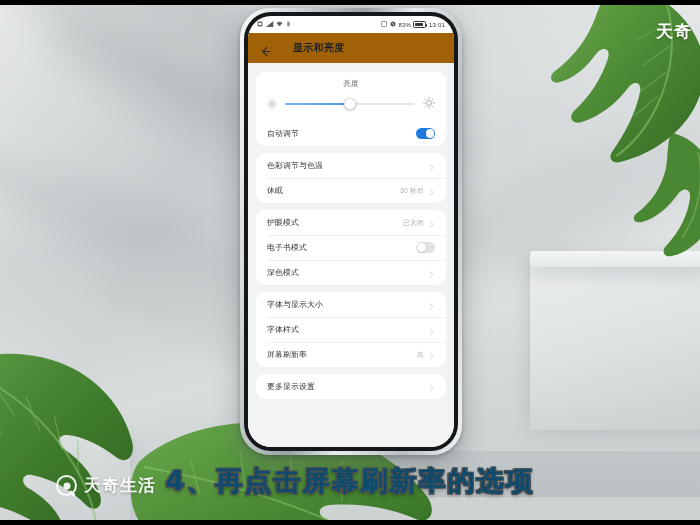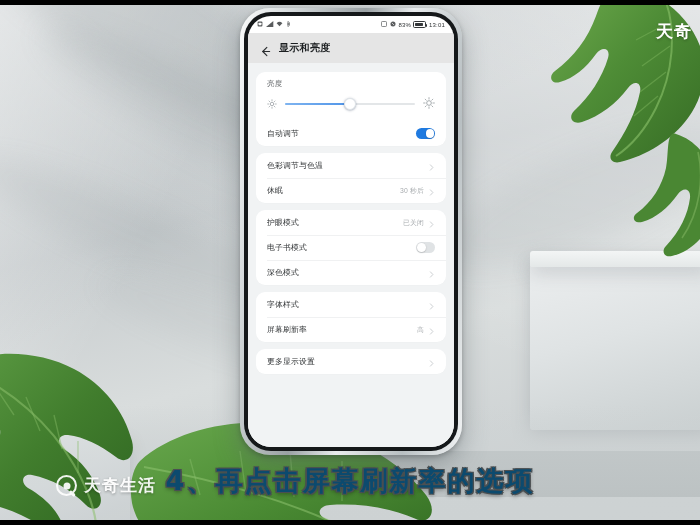--- a/index.html
+++ b/index.html
@@ -85,32 +85,33 @@
   .batt{
     width:13px;height:6.5px;border:0.8px solid #35383a;border-radius:1.6px;
     position:relative;display:inline-block;padding:0.7px;box-sizing:border-box;
   }
   .batt::after{content:"";position:absolute;right:-2px;top:1.6px;width:1.2px;height:3px;
     background:#35383a;border-radius:0 1px 1px 0;}
   .batt-fill{display:block;height:100%;width:83%;background:#35383a;border-radius:0.7px;}
 
   
   .navbar{
-    flex:0 0 30px;display:flex;align-items:center;gap:8px;padding:0 12px;
-    background:#e5e5e5;
+    flex:0 0 30px;display:flex;align-items:center;gap:22px;padding:0 12px;
+    background:#a16207;
   }
   .back-arrow{width:11px;height:11px;color:#2a2d2f;flex:0 0 auto;cursor:pointer;}
   .nav-title{font-size:10px;color:#1d2022;font-weight:600;letter-spacing:.3px;}
 
   
   .content{flex:1 1 auto;background:#f1f3f4;overflow:hidden;}
   .sec-pad{height:9px;}
   .card{
     background:#fff;border-radius:9px;margin:0 8px 7px;padding:0 0;
     box-shadow:0 0.5px 0 rgba(0,0,0,0.015);
+    text-align:center;
   }
   .card-label{
     font-size:7.5px;color:#4d5154;padding:7px 11px 2px;letter-spacing:.2px;
   }
   .slider-row{display:flex;align-items:center;gap:8px;padding:4px 11px 8px;}
   .sun{flex:0 0 auto;color:#9aa0a4;}
   .track{
     position:relative;flex:1 1 auto;height:2.6px;border-radius:2px;background:#e3e6e8;
   }
   .track-fill{position:absolute;left:0;top:0;bottom:0;width:50%;border-radius:2px;
@@ -419,20 +420,28 @@
                   <span class="row-title">深色模式</span>
                   <span class="row-right">
                     <span class="chev"><svg width="7" height="7" viewBox="0 0 10 10">
                         <path d="M3.4 1.2 L7 5 L3.4 8.8" stroke="#c2c6c9" stroke-width="1.2" fill="none" stroke-linecap="round" stroke-linejoin="round"></path>
                       </svg></span>
                   </span>
                 </div>
               </div>
               <div class="card">
                 <div class="row">
+                  <span class="row-title">字体与显示大小</span>
+                  <span class="row-right">
+                    <span class="chev"><svg width="7" height="7" viewBox="0 0 10 10">
+                        <path d="M3.4 1.2 L7 5 L3.4 8.8" stroke="#c2c6c9" stroke-width="1.2" fill="none" stroke-linecap="round" stroke-linejoin="round"></path>
+                      </svg></span>
+                  </span>
+                </div>
+                <div class="row">
                   <span class="row-title">字体样式</span>
                   <span class="row-right">
                     <span class="chev"><svg width="7" height="7" viewBox="0 0 10 10">
                         <path d="M3.4 1.2 L7 5 L3.4 8.8" stroke="#c2c6c9" stroke-width="1.2" fill="none" stroke-linecap="round" stroke-linejoin="round"></path>
                       </svg></span>
                   </span>
                 </div>
                 <div class="row">
                   <span class="row-title">屏幕刷新率</span>
                   <span class="row-right">

